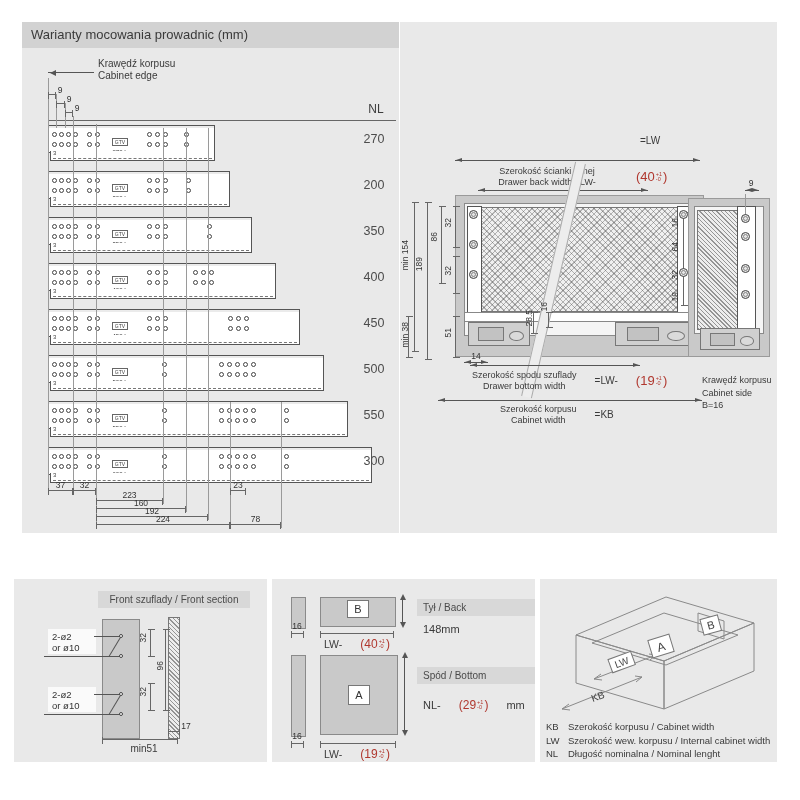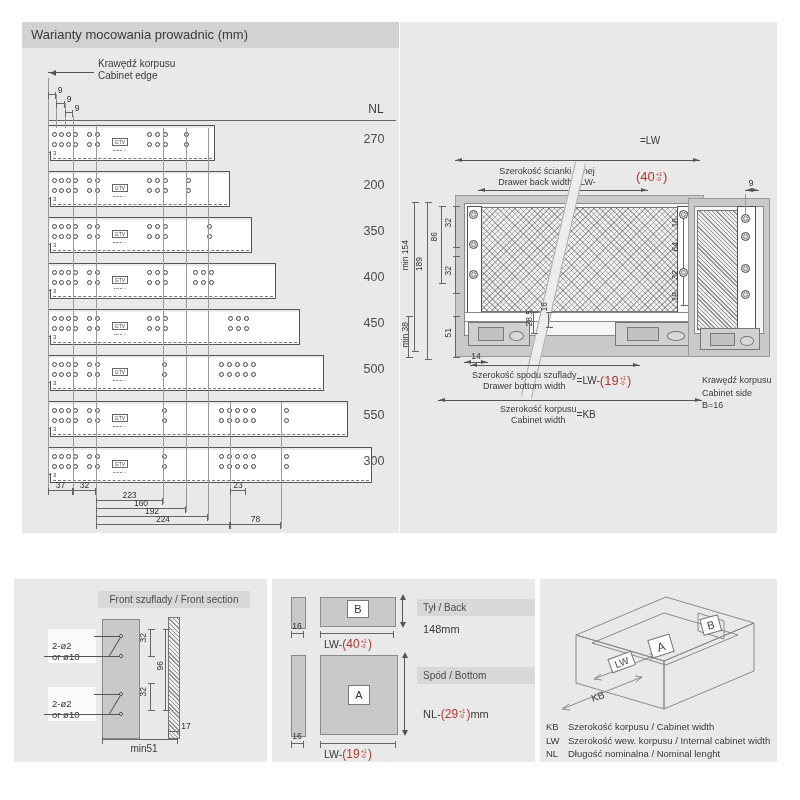--- a/index.html
+++ b/index.html
@@ -68,26 +68,26 @@
   .mech{position:absolute;background:#d0d0d0;border:1px solid #777;}
   .mech::before{content:"";position:absolute;left:15%;top:20%;width:40%;height:55%;border:1px solid #777;background:#c2c2c2;}
   .mech::after{content:"";position:absolute;right:8%;top:35%;width:22%;height:40%;border:1px solid #777;border-radius:50%;background:#dadada;}
   .diag{position:absolute;background:#ededed;border-left:1px solid #aaa;border-right:1px solid #aaa;}
   .note{position:absolute;font-size:9px;line-height:12.5px;color:#3a3a3a;}
   
   .bbox{position:absolute;top:34px;height:183px;background:#e9e9e9;}
   .band{position:absolute;background:#d8d8d8;font-size:10px;line-height:17px;color:#4a4a4a;text-align:center;}
   .band.l{text-align:left;padding-left:6px;}
   .board{position:absolute;background:#c9c9c9;border:1px solid #8a8a8a;}
-  .chip{position:absolute;background:#fafafa;font-size:9.5px;line-height:11px;padding:11px 0 1px 4px;color:#333;}
+  .chip{position:absolute;background:#fafafa;font-size:9.5px;line-height:11px;padding:2px 0 1px 4px;color:#333;}
   .dot{position:absolute;width:4px;height:4px;border:1px solid #444;border-radius:50%;background:#fff;box-sizing:border-box;}
   .lline{position:absolute;height:0;border-top:1px solid #555;transform-origin:left center;}
   .pletter{position:absolute;background:#fff;border:1px solid #777;text-align:center;color:#333;}
   .val{position:absolute;font-size:11px;color:#3a3a3a;white-space:nowrap;}
-  .dimrow{position:absolute;display:flex;align-items:center;gap:0;font-size:10.5px;color:#3a3a3a;white-space:nowrap;}
+  .dimrow{position:absolute;display:flex;align-items:center;gap:18px;font-size:10.5px;color:#3a3a3a;white-space:nowrap;}
   .leg-row{display:flex;font-size:9.5px;line-height:13.5px;color:#3a3a3a;white-space:nowrap;}
   .leg-abbr{width:22px;flex:0 0 22px;}
   svg text{font-family:"Liberation Sans",sans-serif;}
 </style>
 </head>
 <body>
 
 <div class="page">
 
   <section class="panel" id="panel-tl">
@@ -546,21 +546,21 @@
       <div class="vadim" style="left:132px;top:76px;height:78px"></div>
       <div class="dimline" style="left:48px;top:164px;width:76px"></div>
       <div class="dimrow" style="left:52px;top:168px">
         <span>LW-</span>
         <span class="tol">(<span>19</span><span class="ts">
               <i>+1</i>
               <i>-0</i>
             </span>)</span>
       </div>
       <div class="band l" style="left:145px;top:88px;width:112px;height:17px">Spód / Bottom</div>
-      <div class="dimrow" style="left:151px;top:128px;font-size:11px">
+      <div class="dimrow" style="left:151px;top:119px;font-size:11px">
         <span>NL-</span>
         <span class="tol">(<span>29</span><span class="ts">
               <i>+1</i>
               <i>-0</i>
             </span>)</span>
         <span> mm</span>
       </div>
     </div>
 
     <div class="bbox" id="box-iso" style="left:526px;width:237px">

